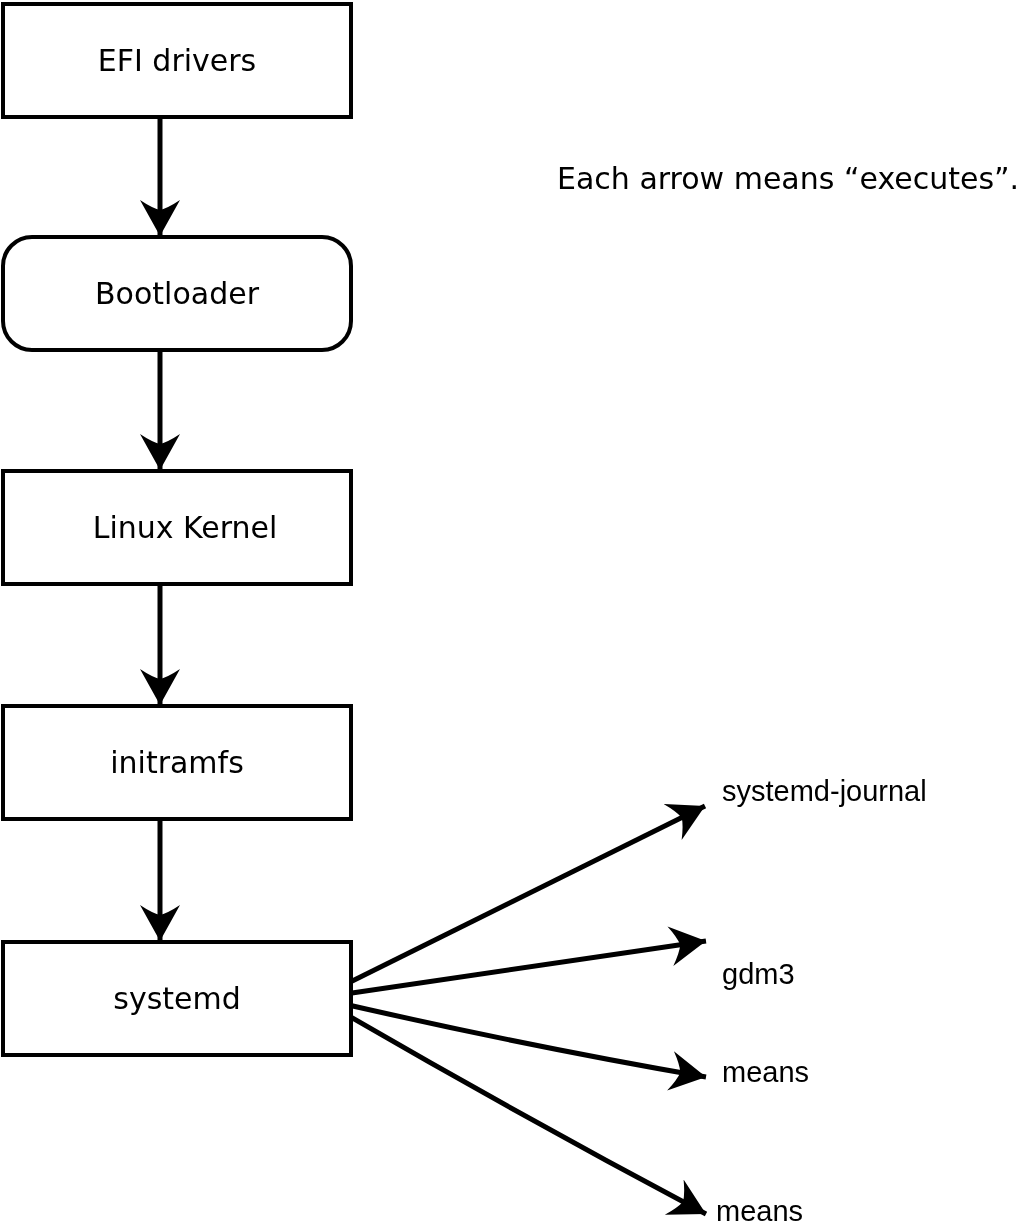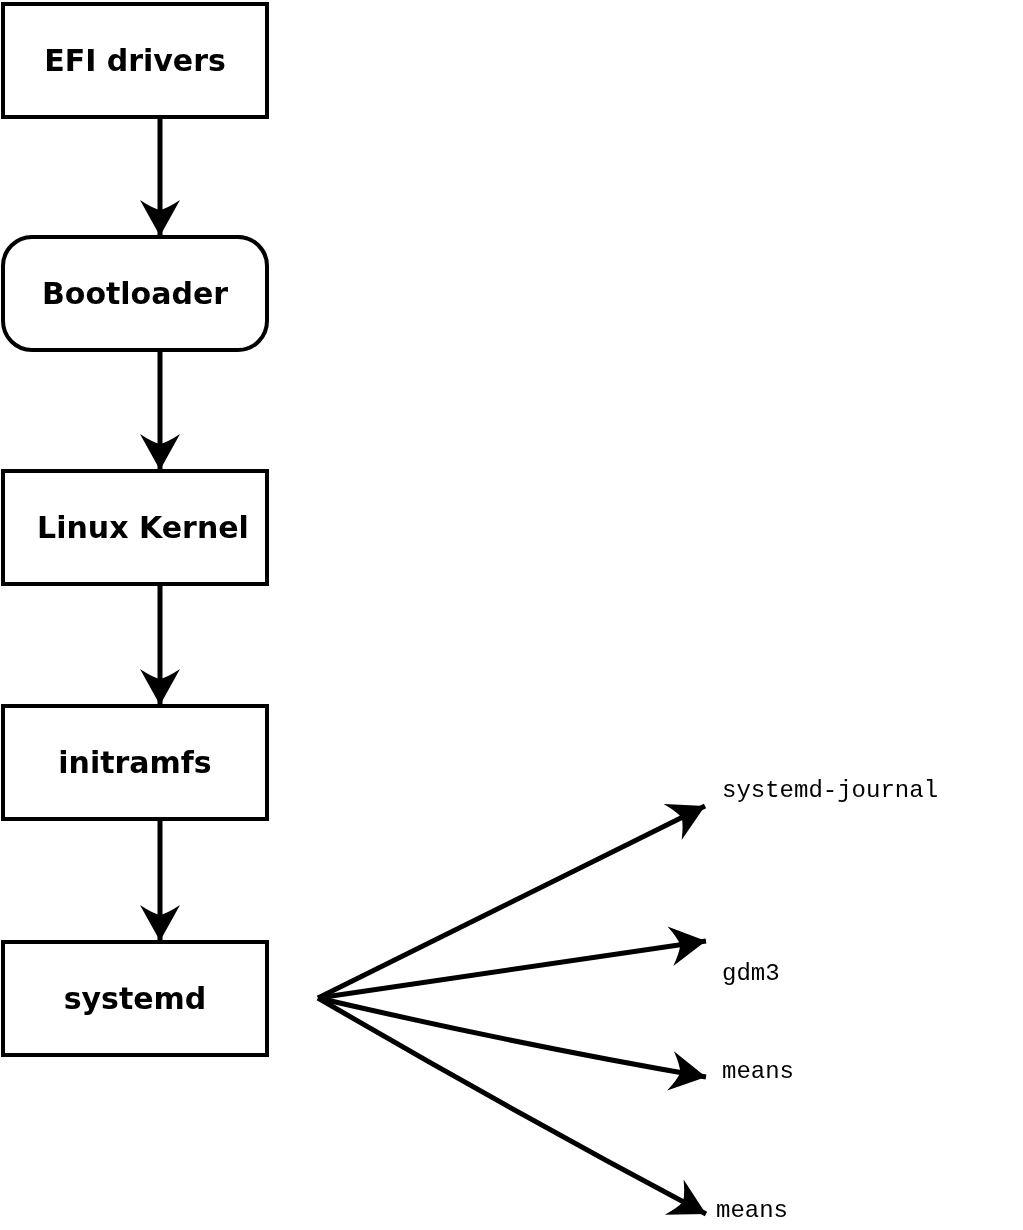--- a/index.html
+++ b/index.html
@@ -19,29 +19,28 @@
   .arrows-layer {
     position: absolute;
     left: 0;
     top: 0;
     width: 1023px;
     height: 1230px;
   }
   .flow-box {
     position: absolute;
     left: 1px;
-    width: 268px;
+    width: 352px;
     height: 117px;
     box-sizing: border-box;
     border: 4px solid #000000;
     background: #ffffff;
     display: flex;
     align-items: center;
     justify-content: center;
-    font-weight: bold;
   }
   .flow-box .box-label {
     font-size: 30px;
     line-height: 34px;
     white-space: nowrap;
   }
   .box-efi        { top: 2px;   }
   .box-bootloader { top: 235px; border-radius: 31px; }
   .box-kernel     { top: 469px; padding-left: 16px; }
   .box-initramfs  { top: 704px; }
@@ -50,22 +49,22 @@
   .note {
     position: absolute;
     left: 557px;
     top: 162px;
     font-size: 30px;
     line-height: 34px;
     white-space: nowrap;
   }
   .target-label {
     position: absolute;
-    font-family: Liberation Mono, monospace;
-    font-size: 24px;
+    font-family: Liberation Sans, sans-serif;
+    font-size: 29px;
     line-height: 34px;
     white-space: nowrap;
   }
   .target-journal { left: 722px; top: 774px;  }
   .target-gdm3    { left: 722px; top: 957px;  }
   .target-getty   { left: 722px; top: 1055px; }
   .target-sshd    { left: 716px; top: 1194px; }
 
   .arrow-line {
     stroke: #000000;
@@ -107,20 +106,21 @@
   </div>
 
   <div class="flow-box box-initramfs">
     <span class="box-label">initramfs</span>
   </div>
 
   <div class="flow-box box-systemd">
     <span class="box-label">systemd</span>
   </div>
 
+  <div class="note">Each arrow means “executes”.</div>
 
   <div class="target-label target-journal">systemd-journal</div>
 
   <div class="target-label target-gdm3">gdm3</div>
 
   <div class="target-label target-getty">means</div>
 
   <div class="target-label target-sshd">means</div>
 
 </div>

